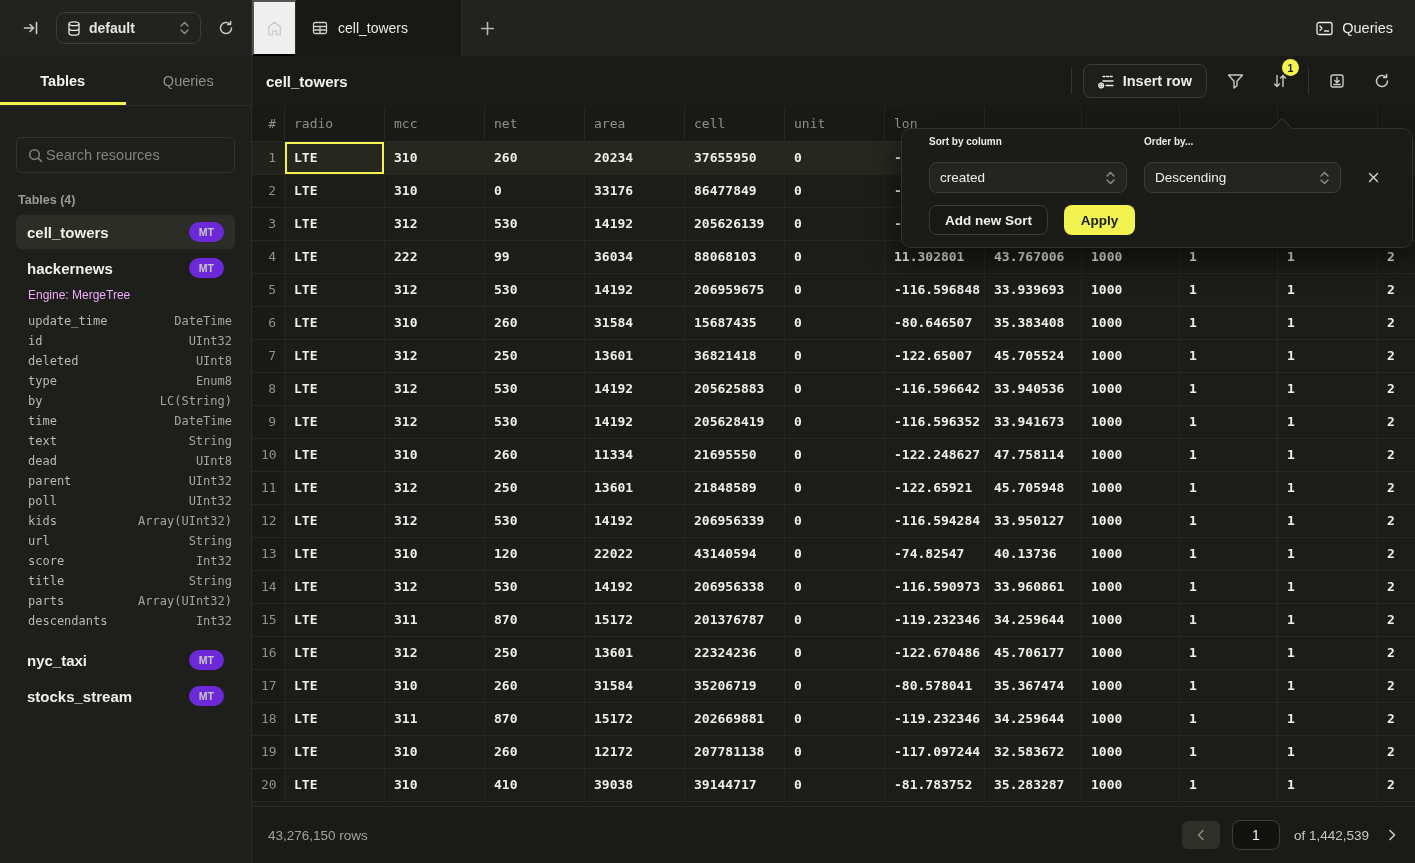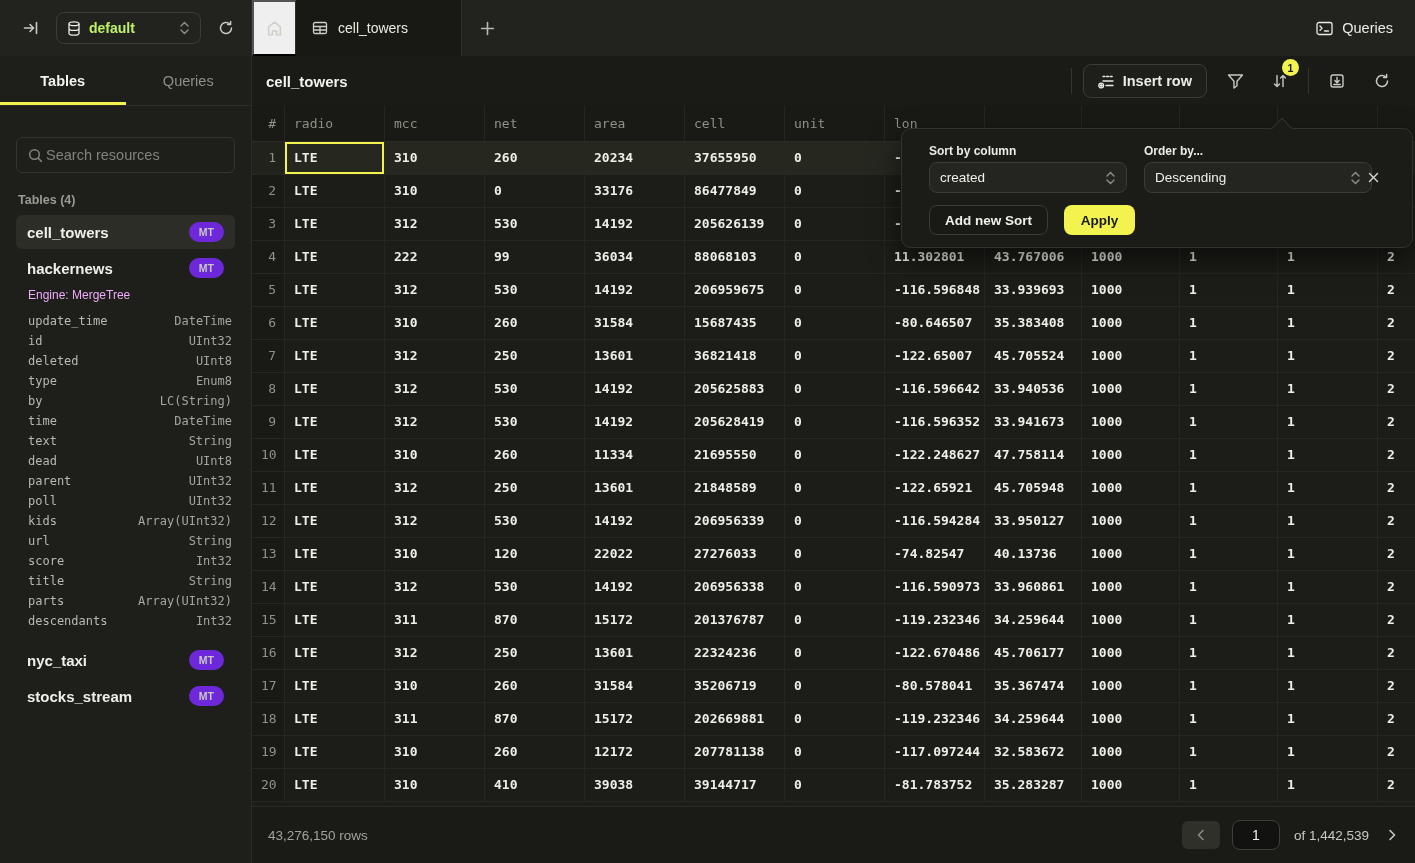--- a/index.html
+++ b/index.html
@@ -14,21 +14,21 @@
   svg { display: block; }
 
   
   .topbar {
     position: absolute; top: 0; left: 0; right: 0; height: 56px;
     background: #22221f; display: flex; align-items: stretch; z-index: 5;
   }
   .topbar-left { width: 252px; flex: none; display: flex; align-items: center; padding: 0 10px 0 16px; gap: 10px; border-right: 1px solid #2c2c27; }
   .icon-btn { display: flex; align-items: center; justify-content: center; width: 30px; height: 30px; border-radius: 6px; cursor: pointer; color: #c9c9c2; background: transparent; border: none; }
   .db-select { height: 32px; flex: 1; border: 1px solid #3c3c36; border-radius: 8px; display: flex; align-items: center; gap: 8px; padding: 0 10px; cursor: pointer; }
-  .db-select .label { font-size: 14px; font-weight: 700; color: #bef264; flex: 1; }
+  .db-select .label { font-size: 14px; font-weight: 700; color: #e5e5e5; flex: 1; }
   .tabstrip { flex: 1; display: flex; align-items: stretch; }
   .home-tab { width: 44px; display: flex; align-items: center; justify-content: center; border-right: 1px solid #2e2e29; cursor: pointer; color: #cfcfc8; }
   .tab { width: 166px; background: #181815; display: flex; align-items: center; gap: 10px; padding: 0 16px; border-right: 1px solid #2e2e29; cursor: pointer; color: #cfcfc8; }
   .tab .tab-label { font-size: 14px; color: #ececе6; color: #ececdf; }
   .newtab-btn { width: 50px; display: flex; align-items: center; justify-content: center; color: #b9b9b2; cursor: pointer; background: none; border: none; }
   .topbar-spacer { flex: 1; }
   .queries-top-btn { display: flex; align-items: center; gap: 9px; margin-right: 22px; align-self: center; background: none; border: none; color: #ececе6; color: #ecece6; font-size: 14.5px; cursor: pointer; }
 
   
   .sidebar { position: absolute; top: 56px; left: 0; bottom: 0; width: 252px; background: #1e1e1b; border-right: 1px solid #2c2c27; display: flex; flex-direction: column; z-index: 4; }
@@ -80,21 +80,21 @@
   .rows-count { font-size: 13.5px; color: #a3a39b; }
   .pager { margin-left: auto; display: flex; align-items: center; gap: 12px; }
   .pg-prev { width: 38px; height: 28px; background: #30302a; border: none; border-radius: 6px; display: flex; align-items: center; justify-content: center; color: #8a8a82; cursor: pointer; }
   .pg-input { width: 48px; height: 30px; background: #121210; border: 1px solid #3f3f38; border-radius: 8px; text-align: center; color: #f2f2ec; font-size: 14px; font-family: "Liberation Sans", sans-serif; outline: none; }
   .pg-of { font-size: 13.5px; color: #c9c9c2; margin: 0 6px 0 2px; }
   .pg-next { background: none; border: none; color: #c9c9c2; cursor: pointer; display: flex; align-items: center; }
 
   
   .sort-popup { position: absolute; left: 901px; top: 128px; width: 512px; height: 120px; background: #1b1b17; border: 1px solid #33332d; border-radius: 10px; box-shadow: 0 12px 30px rgba(0,0,0,.55); z-index: 20; }
   .popup-caret { position: absolute; top: -8.5px; left: 372px; width: 16px; height: 16px; background: #1b1b17; border-left: 1px solid #33332d; border-top: 1px solid #33332d; transform: rotate(45deg); }
-  .sp-label { position: absolute; top: 15px; font-size: 12px; font-weight: 700; color: #ececе6; color: #ecece6; }
+  .sp-label { position: absolute; top: 7px; font-size: 10px; font-weight: 700; color: #ececе6; color: #ecece6; }
   .sp-select { position: absolute; top: 33px; height: 31px; background: #242420; border: 1px solid #3c3c36; border-radius: 8px; display: flex; align-items: center; padding: 0 10px; cursor: pointer; }
   .sp-select .sel-text { flex: 1; font-size: 13.5px; color: #f0f0e8; }
   .sp-close { position: absolute; top: 33px; left: 456px; width: 30px; height: 31px; background: none; border: none; color: #d6d6cf; display: flex; align-items: center; justify-content: center; cursor: pointer; }
   .sp-btn-add { position: absolute; top: 76px; left: 27px; height: 30px; padding: 0 15px; background: #19191
 
 5; background: #191915; border: 1px solid #3c3c36; border-radius: 8px; color: #f0f0e8; font-size: 13.5px; font-weight: 600; font-family: "Liberation Sans", sans-serif; cursor: pointer; }
   .sp-btn-apply { position: absolute; top: 76px; left: 162px; height: 30px; width: 71px; background: #f2f34f; border: none; border-radius: 8px; color: #1b1b16; font-size: 13.5px; font-weight: 600; font-family: "Liberation Sans", sans-serif; cursor: pointer; }
 </style>
 </head>
 <body>
@@ -519,21 +519,21 @@
         <div class="tcell c10">1</div>
         <div class="tcell c11">1</div>
         <div class="tcell c12">2</div>
       </div>
       <div class="trow">
         <div class="tcell c0 rownum">13</div>
         <div class="tcell c1">LTE</div>
         <div class="tcell c2">310</div>
         <div class="tcell c3">120</div>
         <div class="tcell c4">22022</div>
-        <div class="tcell c5">27276033</div>
+        <div class="tcell c5">43140594</div>
         <div class="tcell c6">0</div>
         <div class="tcell c7">-74.82547</div>
         <div class="tcell c8">40.13736</div>
         <div class="tcell c9">1000</div>
         <div class="tcell c10">1</div>
         <div class="tcell c11">1</div>
         <div class="tcell c12">2</div>
       </div>
       <div class="trow">
         <div class="tcell c0 rownum">14</div>
@@ -670,21 +670,21 @@
   <div class="sp-label" style="left:27px">Sort by column</div>
   <div class="sp-label" style="left:242px">Order by...</div>
   <div class="sp-select" style="left:27px;width:198px">
     <span class="sel-text">created</span>
     <span>
       <svg width="11" height="14" viewBox="0 0 11 14" fill="none" stroke="#8a8a82" stroke-width="1.5" stroke-linecap="round">
           <path d="m2 5 3.5-3.5L9 5M2 9l3.5 3.5L9 9"></path>
         </svg>
     </span>
   </div>
-  <div class="sp-select" style="left:242px;width:228px">
+  <div class="sp-select" style="left:242px;width:197px">
     <span class="sel-text">Descending</span>
     <span>
       <svg width="11" height="14" viewBox="0 0 11 14" fill="none" stroke="#8a8a82" stroke-width="1.5" stroke-linecap="round">
           <path d="m2 5 3.5-3.5L9 5M2 9l3.5 3.5L9 9"></path>
         </svg>
     </span>
   </div>
   <button class="sp-close">
     <span>
       <svg width="11" height="11" viewBox="0 0 11 11" fill="none" stroke="currentColor" stroke-width="1.4" stroke-linecap="round">

